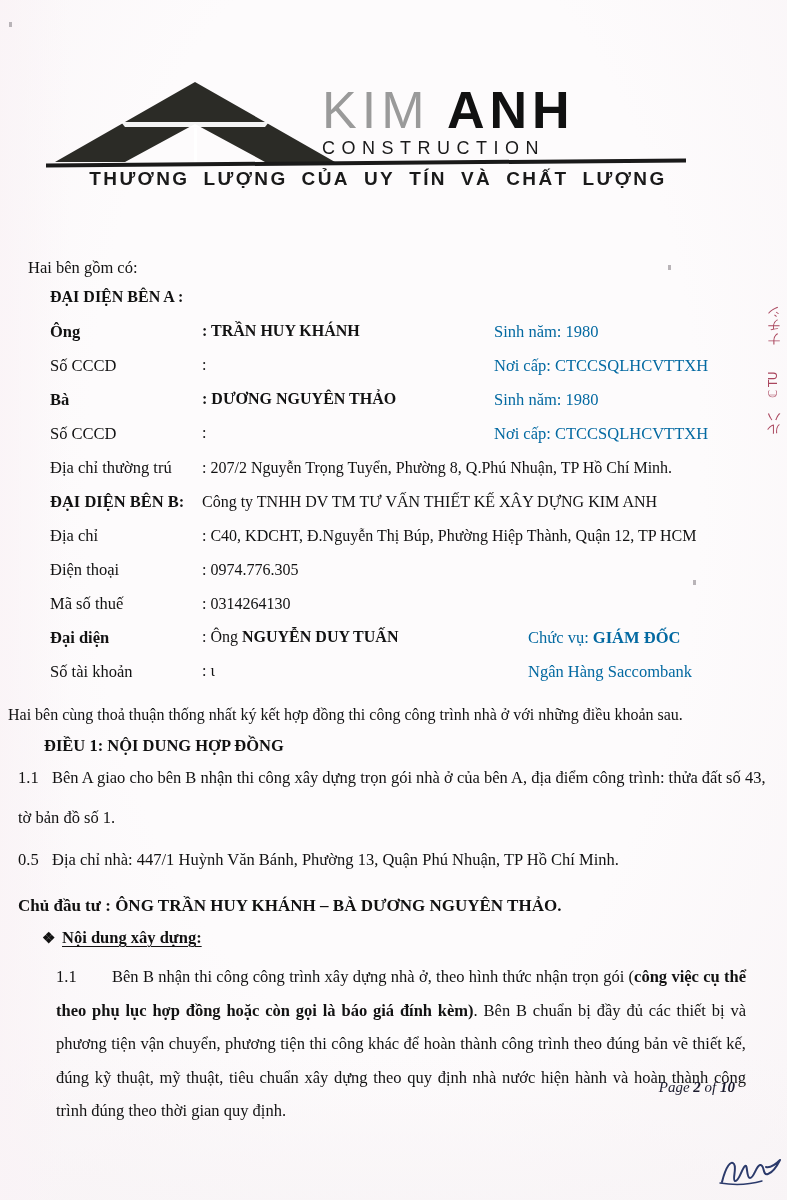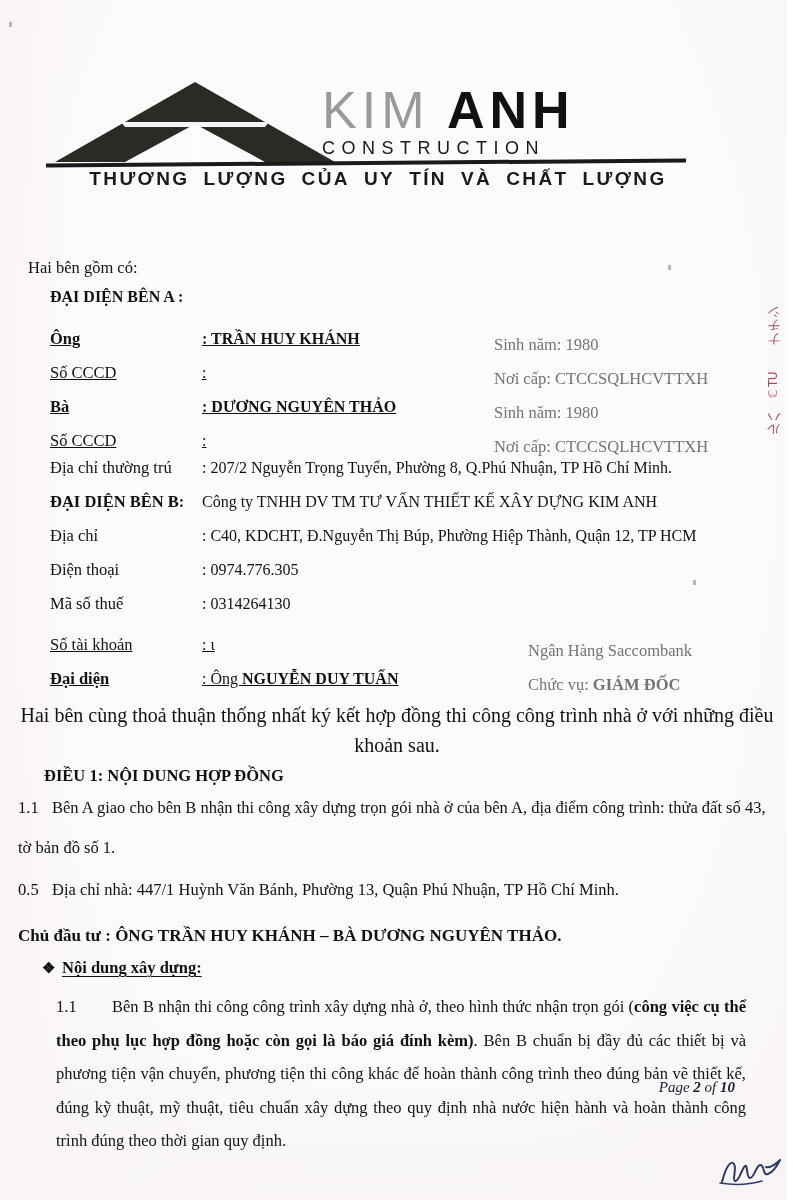--- a/index.html
+++ b/index.html
@@ -117,44 +117,42 @@
   }
 
   .intro {
     margin-left: 28px;
     margin-bottom: 9px;
   }
 
   
   .row {
     display: flex;
-    align-items: center;
+    align-items: flex-start;
     margin-left: 50px;
     height: 34px;
-    text-decoration: underline;
   }
   .row .k {
     width: 152px;
     flex: 0 0 152px;
     font-size: 16.5px;
     color: #121212;
   }
   .row .v {
     flex: 0 0 auto;
     font-size: 16px;
     color: #121212;
     white-space: nowrap;
   }
   .row .aux {
     margin-left: auto;
     padding-right: 16px;
     font-size: 16.5px;
-    color: #737373;
-    white-space: nowrap;
-    margin-top: 12px;
+    color: #0369a1;
+    white-space: nowrap;
   }
   .bold { font-weight: 700; }
 
   
   .row.has-aux { width: 700px; }
   .row.has-aux .aux {
     position: absolute;
     left: 444px;
     margin-left: 0;
   }
@@ -164,24 +162,23 @@
 
   .row-wide { margin-left: 50px; height: 34px; position: relative; }
   .row-wide .k {
     display: inline-block;
     width: 152px;
     font-size: 16.5px;
   }
 
   
   .para {
-    font-size: 20px;
+    font-size: 16px;
     line-height: 30px;
     color: #121212;
-    text-align: center;
   }
   .p-full {
     margin: 4px 0 0 8px;
     width: 778px;
   }
   .heading {
     font-weight: 700;
     margin: 6px 0 2px 44px;
     font-size: 16.5px;
   }
@@ -365,29 +362,29 @@
 
     <div class="row-wide">
       <span class="k">Điện thoại</span><span class="v">: 0974.776.305</span>
     </div>
 
     <div class="row-wide">
       <span class="k">Mã số thuế</span><span class="v">: 0314264130</span>
     </div>
 
     <div class="row has-aux aux-pos2">
+      <span class="k bold">Đại diện</span>
+      <span class="v"><span>: Ông </span><span class="bold">NGUYỄN DUY TUẤN</span></span>
+      <span class="aux"><span>Chức vụ: </span><span class="bold">GIÁM ĐỐC</span></span>
+    </div>
+
+    <div class="row has-aux aux-pos2">
       <span class="k">Số tài khoản</span>
       <span class="v">: ι</span>
       <span class="aux">Ngân Hàng Saccombank</span>
-    </div>
-
-    <div class="row has-aux aux-pos2">
-      <span class="k bold">Đại diện</span>
-      <span class="v"><span>: Ông </span><span class="bold">NGUYỄN DUY TUẤN</span></span>
-      <span class="aux"><span>Chức vụ: </span><span class="bold">GIÁM ĐỐC</span></span>
     </div>
 
     <div class="para p-full">Hai bên cùng thoả thuận thống nhất ký kết hợp đồng thi công công trình nhà ở với những điều khoản sau.</div>
 
     <div class="heading">ĐIỀU 1: NỘI DUNG HỢP ĐỒNG</div>
 
     <div class="num-item">
       <span class="num">1.1</span><span>Bên A giao cho bên B nhận thi công xây dựng trọn gói nhà ở của bên A, địa điểm công trình: thửa đất số 43, tờ bản đồ số 1.</span>
     </div>
 

